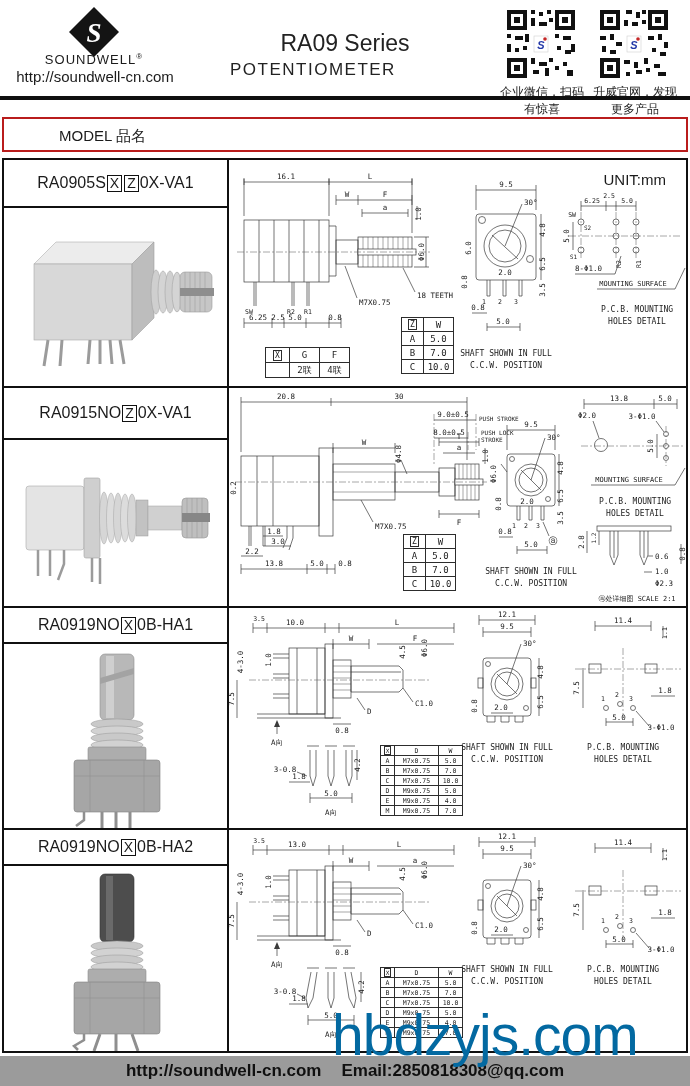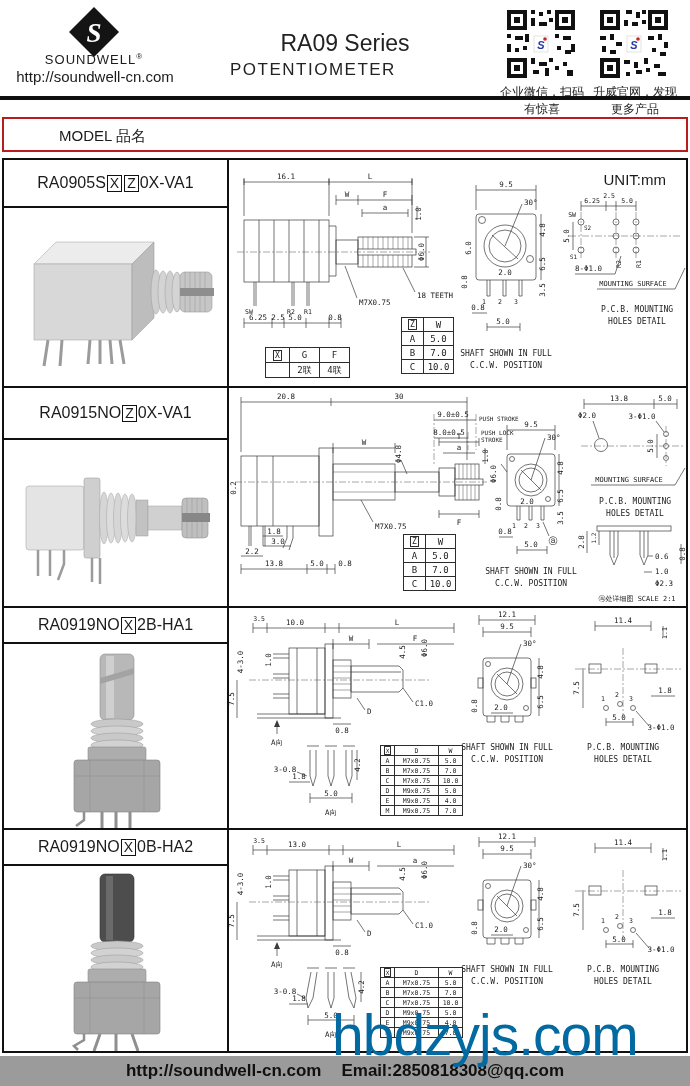--- a/index.html
+++ b/index.html
@@ -186,21 +186,21 @@
         <span>0X-VA1</span>
     </div>
     <div class="model-cell" style="top:228px;height:52px">
       <span>RA0915NO</span>
         <span class="mbox">Z</span>
         <span>0X-VA1</span>
     </div>
     <div class="model-cell" style="top:448px;height:36px">
       <span>RA0919NO</span>
         <span class="mbox">X</span>
-        <span>2B-HA1</span>
+        <span>0B-HA1</span>
     </div>
     <div class="model-cell" style="top:670px;height:36px">
       <span>RA0919NO</span>
         <span class="mbox">X</span>
         <span>0B-HA2</span>
     </div>
 
     <svg class="photo" style="top:38px" width="223" height="188" viewBox="0 0 223 188">
       <g>
         <polygon points="30,66 52,44 150,44 128,66" fill="#ececec" stroke="#b0b0b0" stroke-width="0.6"></polygon>

